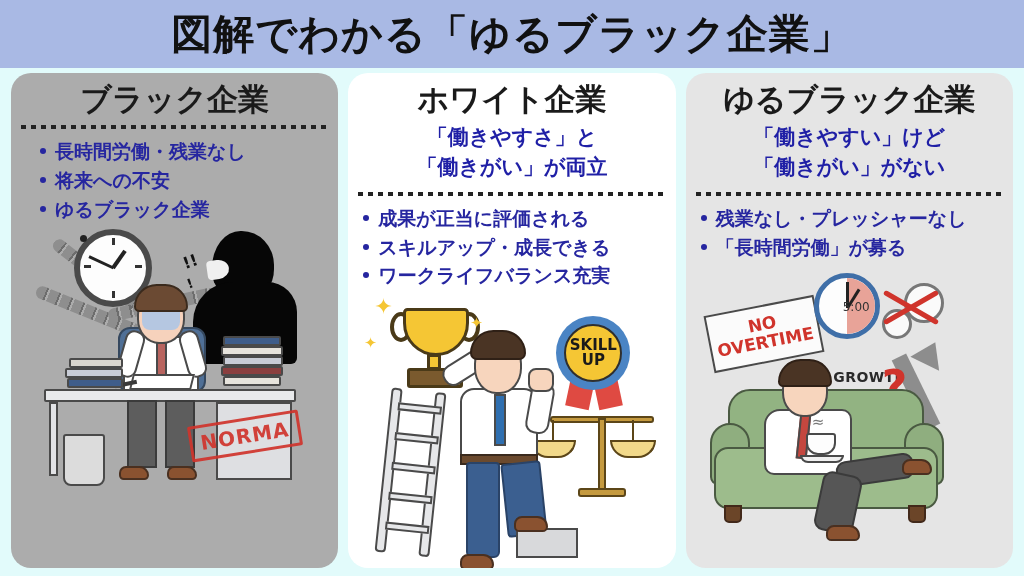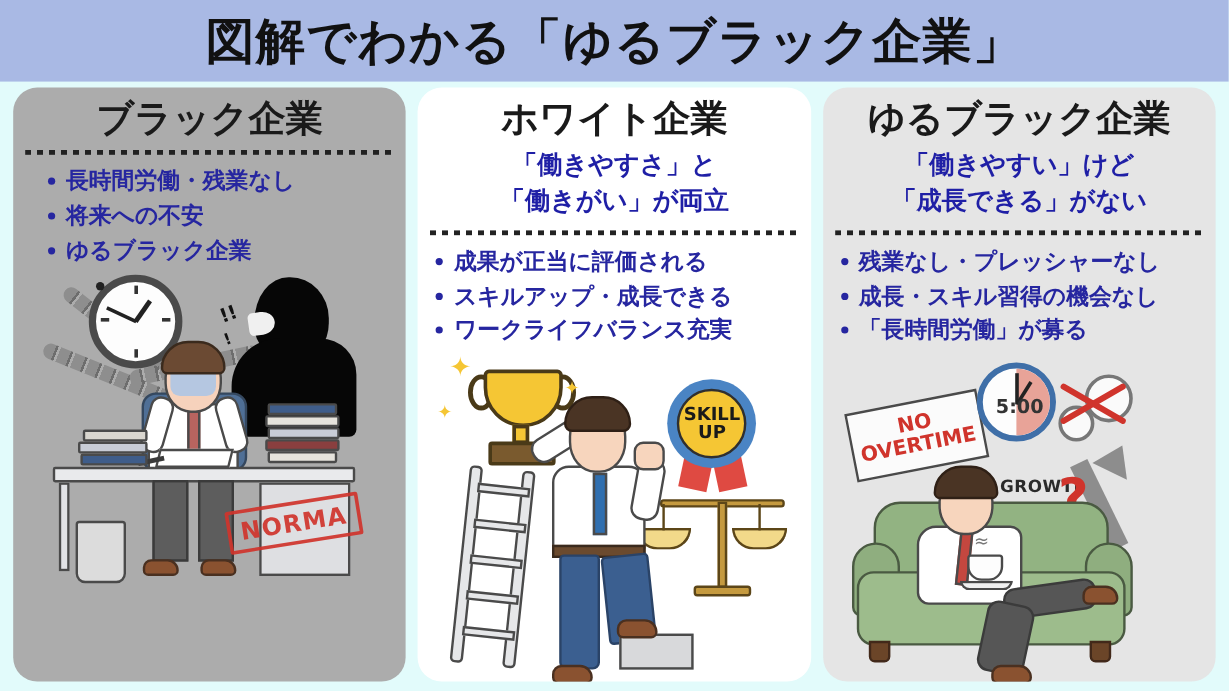--- a/index.html
+++ b/index.html
@@ -662,22 +662,22 @@
   }
   .clock3 .sector {
     position: absolute;
     right: 0; top: 0;
     width: 50%; height: 100%;
     background: #e8a398;
   }
   .clock3 .label {
     position: absolute;
     right: 5px; top: 22px;
-    font-size: 16px;
-    font-weight: bold;
+    font-size: 12px;
+    font-weight: normal;
     color: #333;
   }
   .clock3 .hand {
     position: absolute;
     background: #222;
     transform-origin: bottom center;
   }
   .gear {
     position: absolute;
     border-radius: 50%;
@@ -877,26 +877,25 @@
         <div class="step-block"></div>
         <div class="shoe" style="left:166px; top:226px; width:34px; height:16px;"></div>
         <div class="shoe" style="left:112px; top:264px; width:34px; height:16px;"></div>
       </div>
     </div>
 
     <div class="card card-yuru">
       <div class="card-heading">ゆるブラック企業</div>
       <div class="card-sub">
         <div>「働きやすい」けど</div>
-        <div>「成長できる」がない</div>
+        <div>「働きがい」がない</div>
       </div>
       <div class="divider"></div>
       <ul class="bullets">
         <li>残業なし・プレッシャーなし</li>
-        <li>成長・スキル習得の機会なし</li>
         <li>「長時間労働」が募る</li>
       </ul>
 
       <div class="illus">
 
         <div class="no-ot">
           <span>NO</span>
           <span>OVERTIME</span>
         </div>
 

